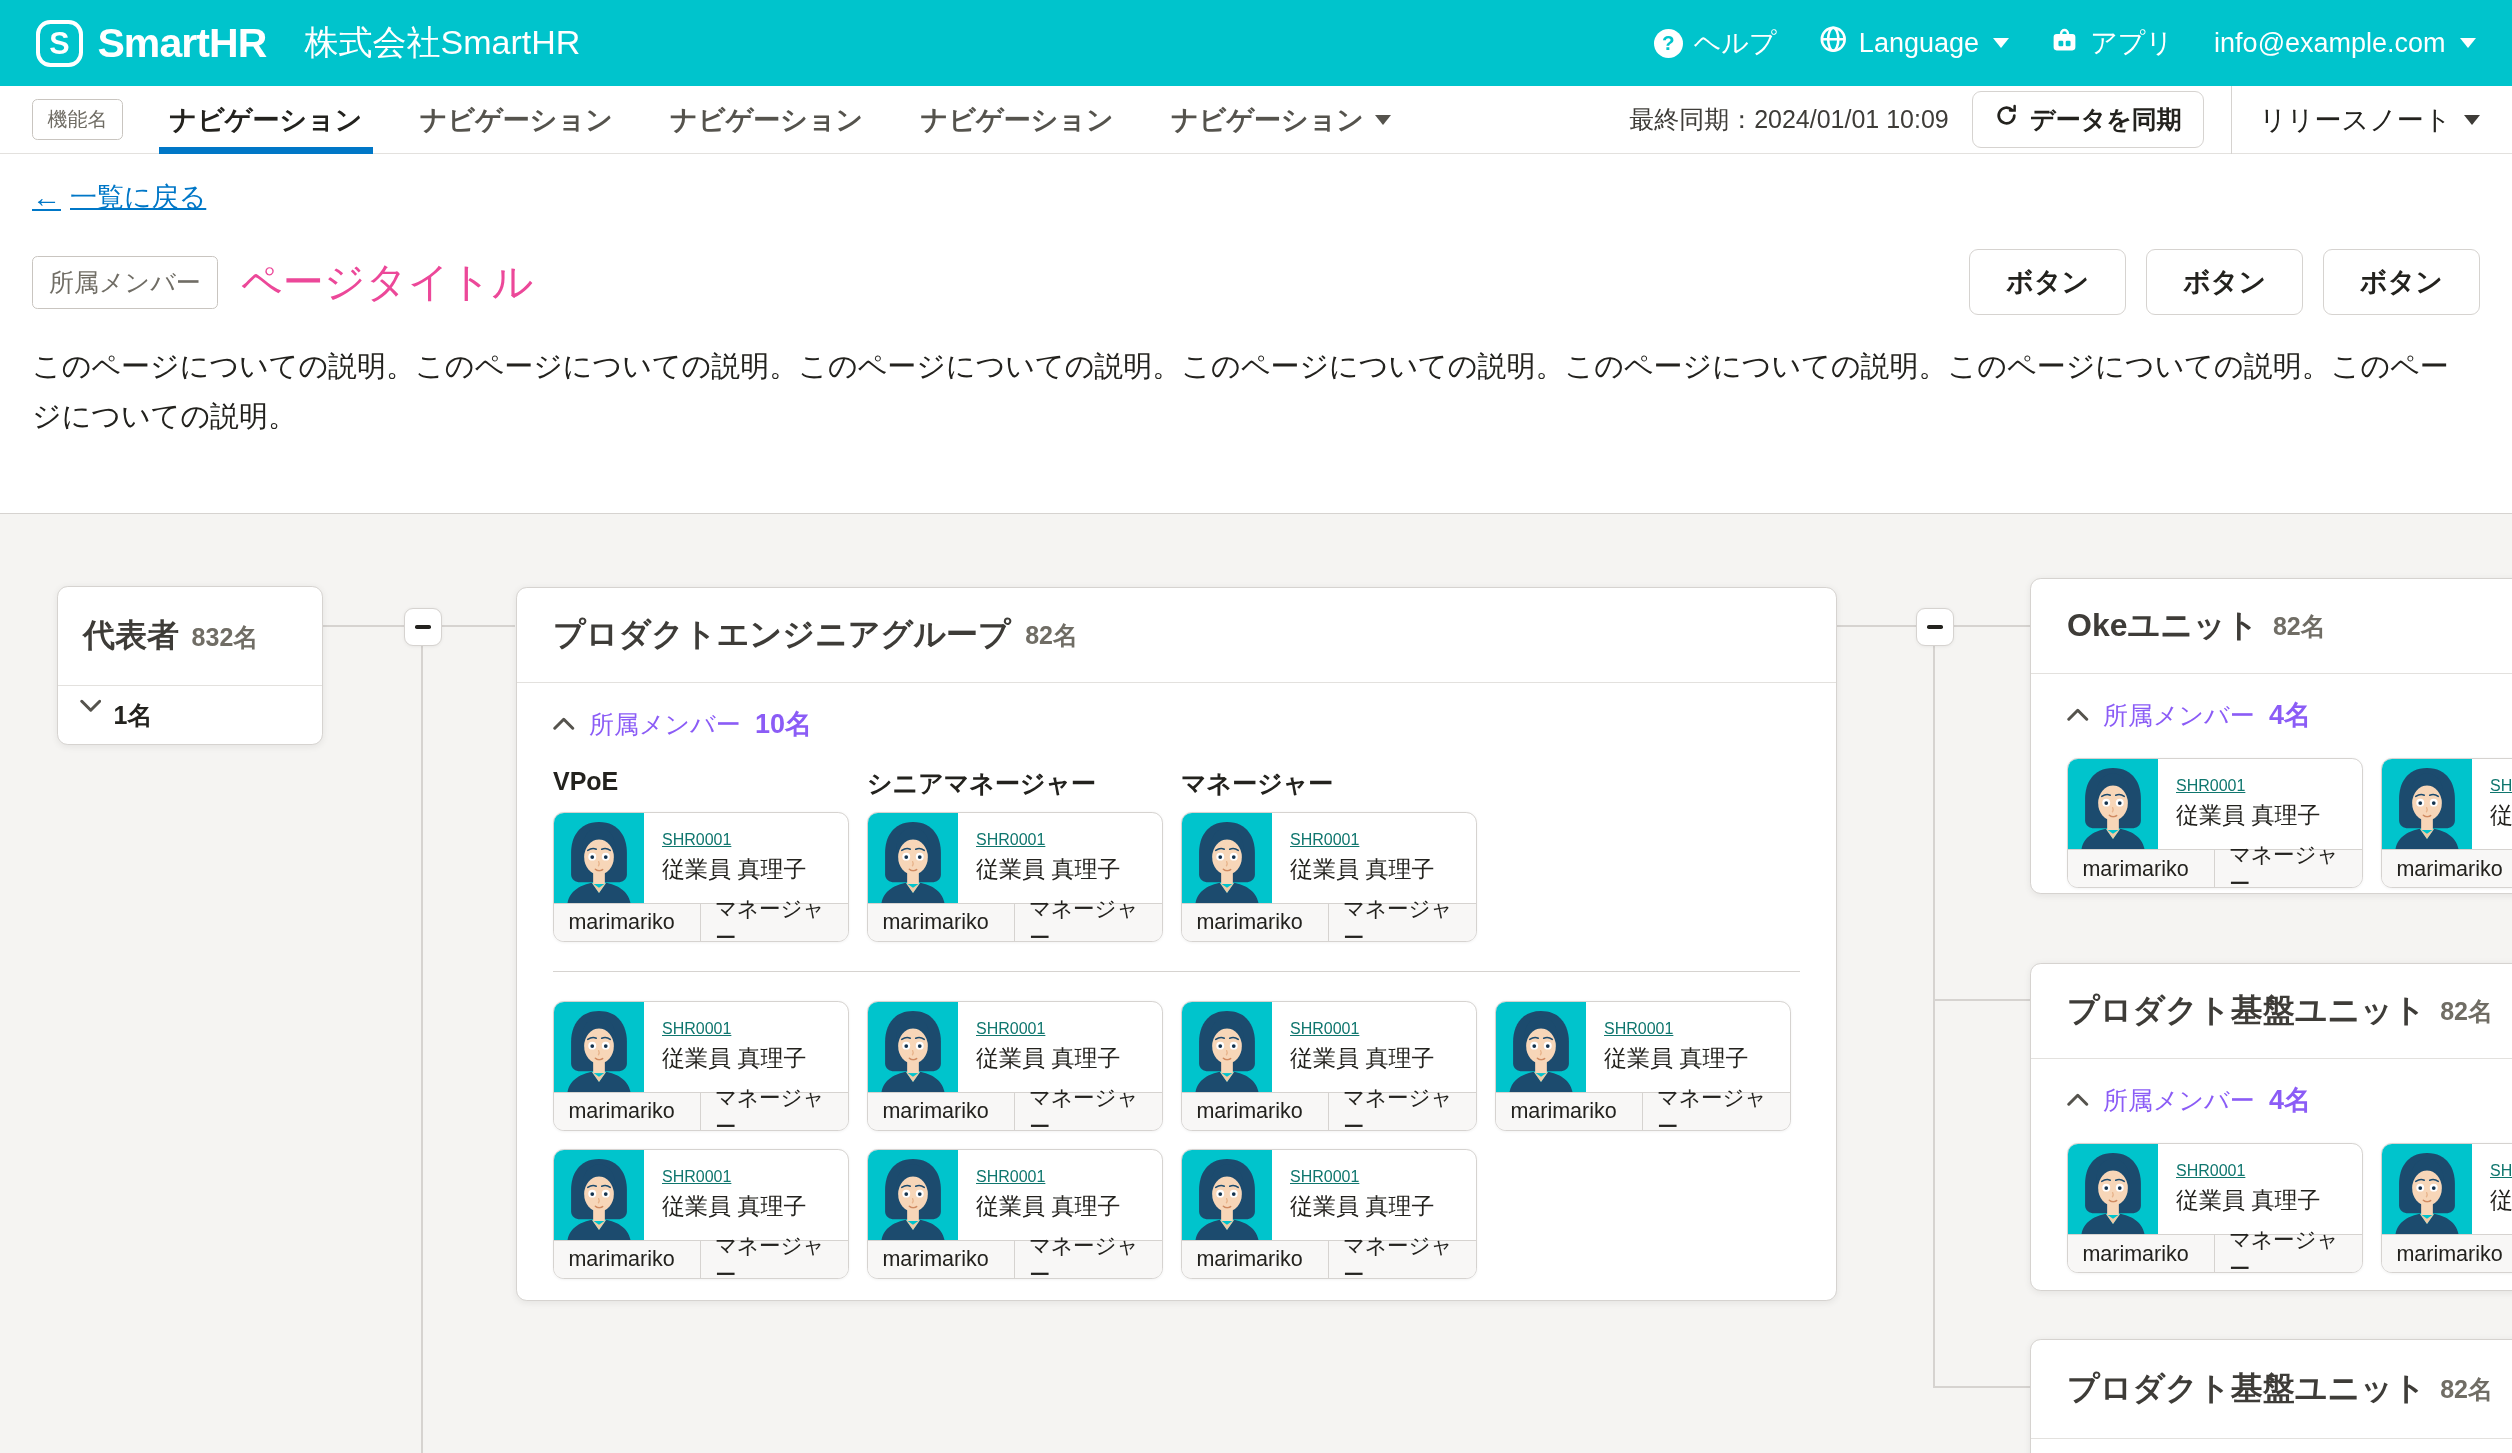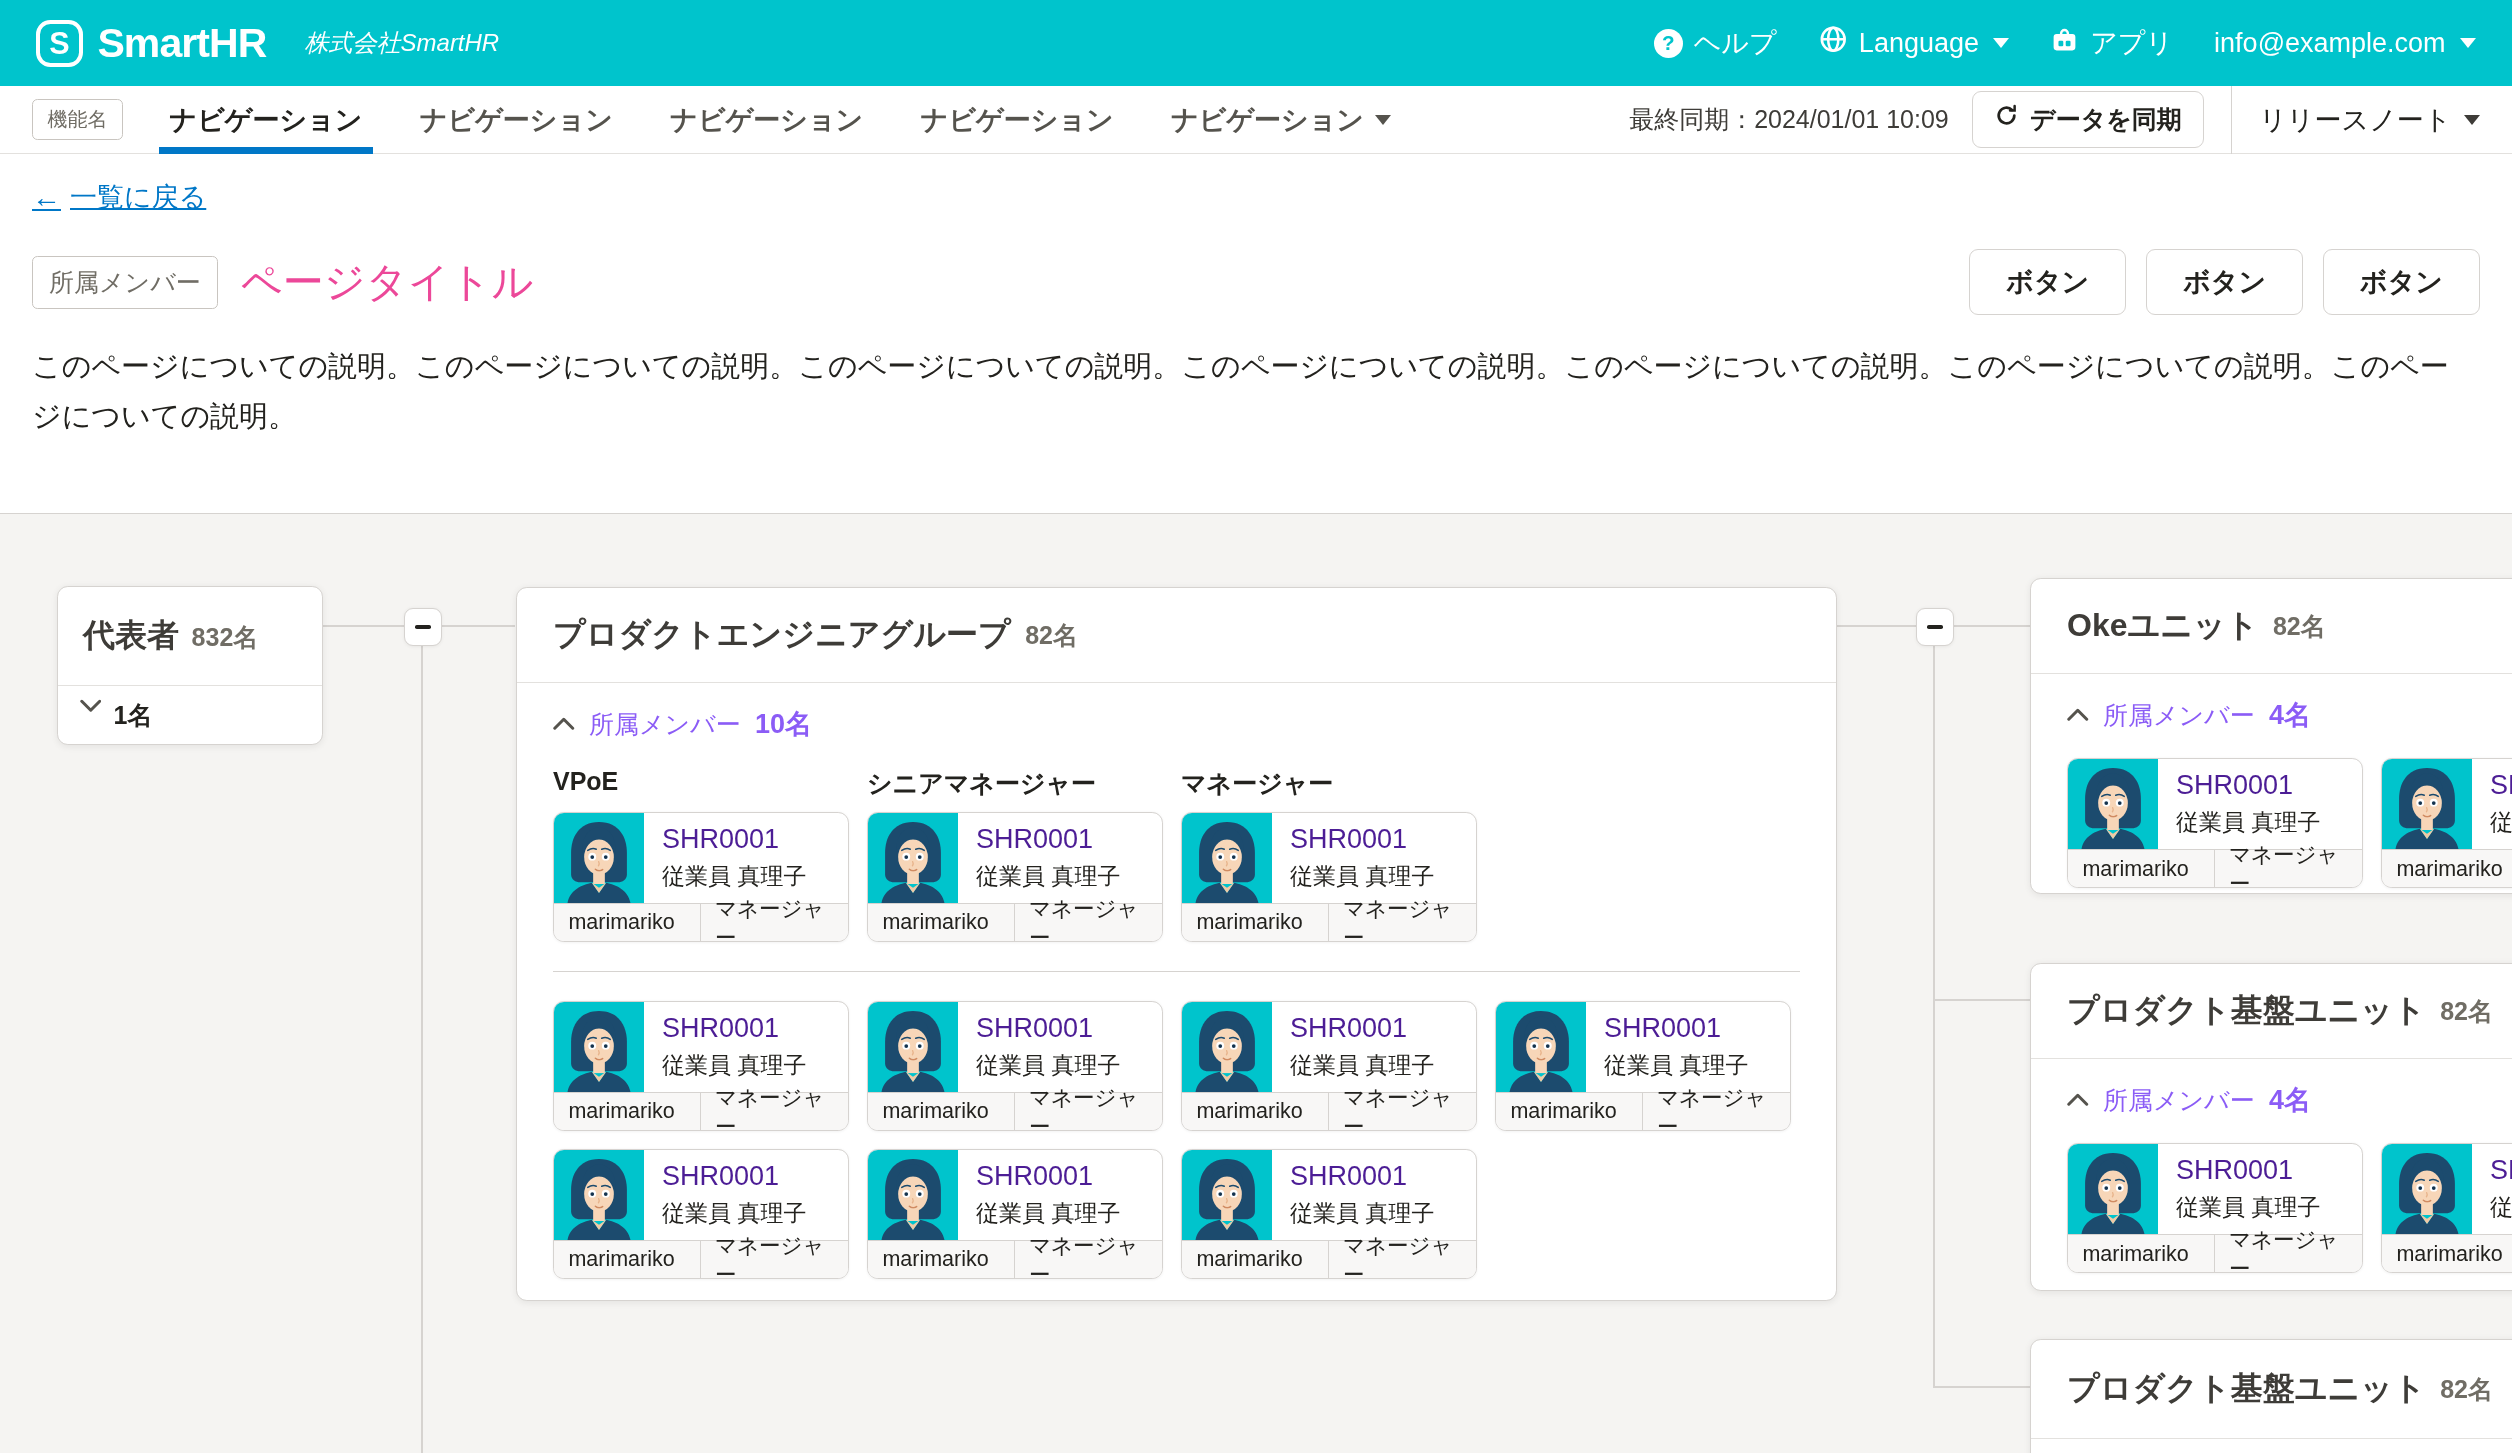--- a/index.html
+++ b/index.html
@@ -6,21 +6,21 @@
   html,body { width:2512px; height:1454px; overflow:hidden;
     font-family:"Liberation Sans","DejaVu Sans",sans-serif; background:#fff; color:#23221e; }
 
   
   .app-header { height:86px; background:#00c4cc; display:flex; align-items:center;
     padding:0 36px; color:#fff; }
   .brand { display:flex; align-items:center; gap:14.4px; }
   .logo-box { width:47px; height:47px; border:4.5px solid #fff; border-radius:14.4px;
     display:flex; align-items:center; justify-content:center; font-size:30.5px; font-weight:700; color:#fff; }
   .brand-name { font-size:41px; font-weight:800; letter-spacing:-0.9px; }
-  .company { font-size:24px; margin-left:38px; font-weight:400;font-style:italic; }
+  .company { font-size:34px; margin-left:38px; font-weight:400; }
   .header-right { margin-left:auto; display:flex; align-items:center; gap:41px; font-size:27px; }
   .h-item { display:flex; align-items:center; gap:10.8px; cursor:pointer; }
   .help-circle { width:29px; height:29px; border-radius:50%; background:#fff; color:#00c4cc;
     font-weight:800; font-size:20.6px; display:flex; align-items:center; justify-content:center; }
   .caret-down-w { width:0; height:0; border-left:8px solid transparent; border-right:8px solid transparent;
     border-top:10px solid #fff; margin-left:3.6px; }
 
   
   .global-nav { height:68px; background:#fff; border-bottom:0.9px solid #e3e1de;
     display:flex; align-items:center; padding:0 32px; position:relative; }
@@ -89,21 +89,21 @@
   .section-divider { border:none; border-top:0.9px solid #d6d3d0; margin:29px 0; }
   .mt20 { margin-top:18px; }
 
   
   .emp-card { width:296px; height:130px; background:#fff; border:0.9px solid #d6d3d0; border-radius:10.8px;
     overflow:hidden; box-shadow:0 0.9px 2.7px rgba(0,0,0,.05); flex:none; cursor:pointer; }
   .emp-top { display:flex; height:90px; }
   .emp-avatar { width:90px; height:90px; flex:none; }
   .emp-avatar svg { display:block; width:100%; height:100%; }
   .emp-info { display:flex; flex-direction:column; justify-content:center; gap:5.4px; padding:0 18px; }
-  .emp-id { font-size:27px; color:#4c1d95; }
+  .emp-id { font-size:16px; color:#0f766e;text-decoration:underline; }
   .emp-name { font-size:23px; color:#23221e; }
   .emp-bottom { display:flex; height:39px; border-top:0.9px solid #d6d3d0; background:#f8f7f6; }
   .emp-cell { display:flex; align-items:center; padding:0 14.4px; font-size:21.5px; color:#23221e; }
   .emp-cell:first-child { width:54%; border-right:0.9px solid #d6d3d0; }
 
   .chev { display:block; }
 </style>
 </head>
 <body>
 

